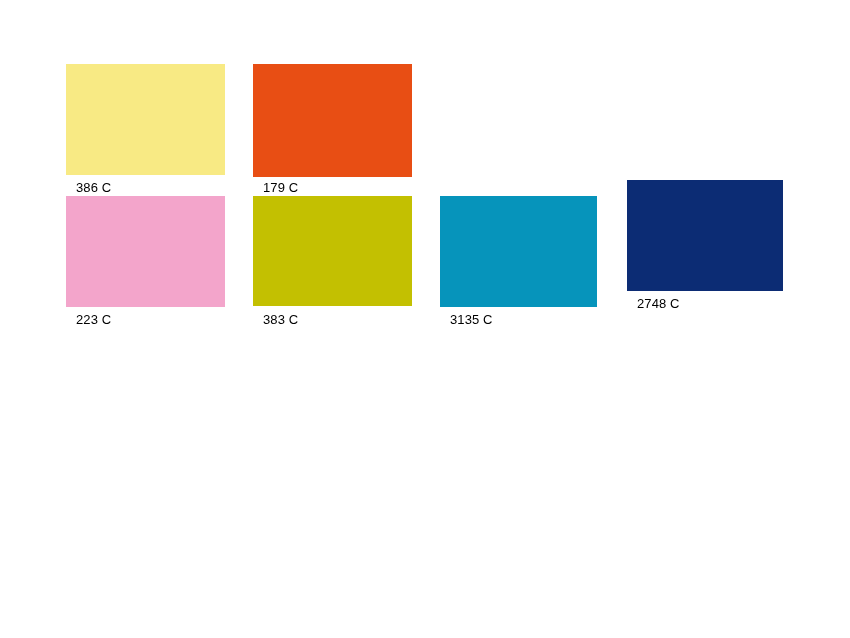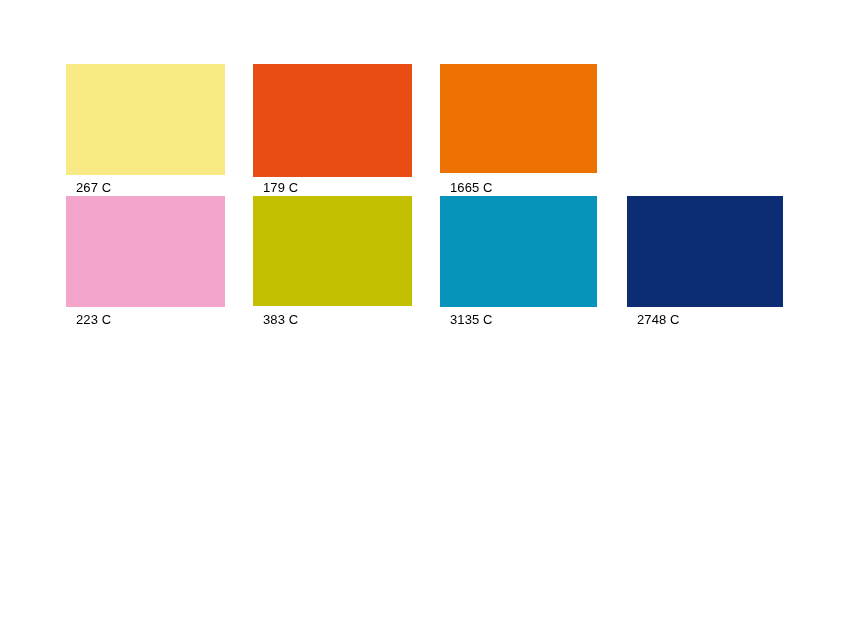--- a/index.html
+++ b/index.html
@@ -45,39 +45,35 @@
     color: #000000;
     letter-spacing: 0.1px;
   }
 </style>
 </head>
 <body style="background: rgb(255, 255, 255);">
 
 <div id="swatch-sheet">
     <div class="swatch-cell" style="left: 66px; top: 64px; width: 159px; height: 151px;">
       <div class="swatch-chip" title="386 C" style="width: 159px; height: 111px; background: rgb(248, 234, 132);"></div>
-      <div class="swatch-label" style="top: 117px; left: 10px;">267 C</div>
+      <div class="swatch-label" style="top: 117px; left: 10px;">386 C</div>
     </div>
     <div class="swatch-cell" style="left: 253px; top: 64px; width: 145px; height: 153px; padding-left: 20px;">
       <div class="swatch-chip" title="179 C" style="width: 159px; height: 113px; background: rgb(232, 78, 20);"></div>
       <div class="swatch-label" style="top: 117px; left: 10px;">179 C</div>
-    </div>
-    <div class="swatch-cell" style="left: 440px; top: 64px; width: 157px; height: 149px;">
-      <div class="swatch-chip" title="1665 C" style="width: 157px; height: 109px; background: rgb(238, 114, 3);"></div>
-      <div class="swatch-label" style="top: 117px; left: 10px;">1665 C</div>
     </div>
     <div class="swatch-cell" style="left: 66px; top: 196px; width: 140px; height: 151px;">
       <div class="swatch-chip" title="223 C" style="width: 159px; height: 111px; background: rgb(243, 165, 203);"></div>
       <div class="swatch-label" style="top: 117px; left: 10px;">223 C</div>
     </div>
     <div class="swatch-cell" style="left: 253px; top: 196px; width: 138px; height: 150px;">
       <div class="swatch-chip" title="383 C" style="width: 159px; height: 110px; background: rgb(195, 192, 1);"></div>
       <div class="swatch-label" style="top: 117px; left: 10px;">383 C</div>
     </div>
     <div class="swatch-cell" style="left: 440px; top: 196px; width: 185px; height: 151px;">
       <div class="swatch-chip" title="3135 C" style="width: 157px; height: 111px; background: rgb(6, 148, 187);"></div>
       <div class="swatch-label" style="top: 117px; left: 10px;">3135 C</div>
     </div>
-    <div class="swatch-cell" style="left: 627px; top: 196px; width: 156px; height: 151px;">
+    <div class="swatch-cell" style="left: 627px; top: 180px; width: 156px; height: 151px;">
       <div class="swatch-chip" title="2748 C" style="width: 156px; height: 111px; background: rgb(12, 44, 116);"></div>
       <div class="swatch-label" style="top: 117px; left: 10px;">2748 C</div>
     </div>
   </div>
 
 </body></html>

